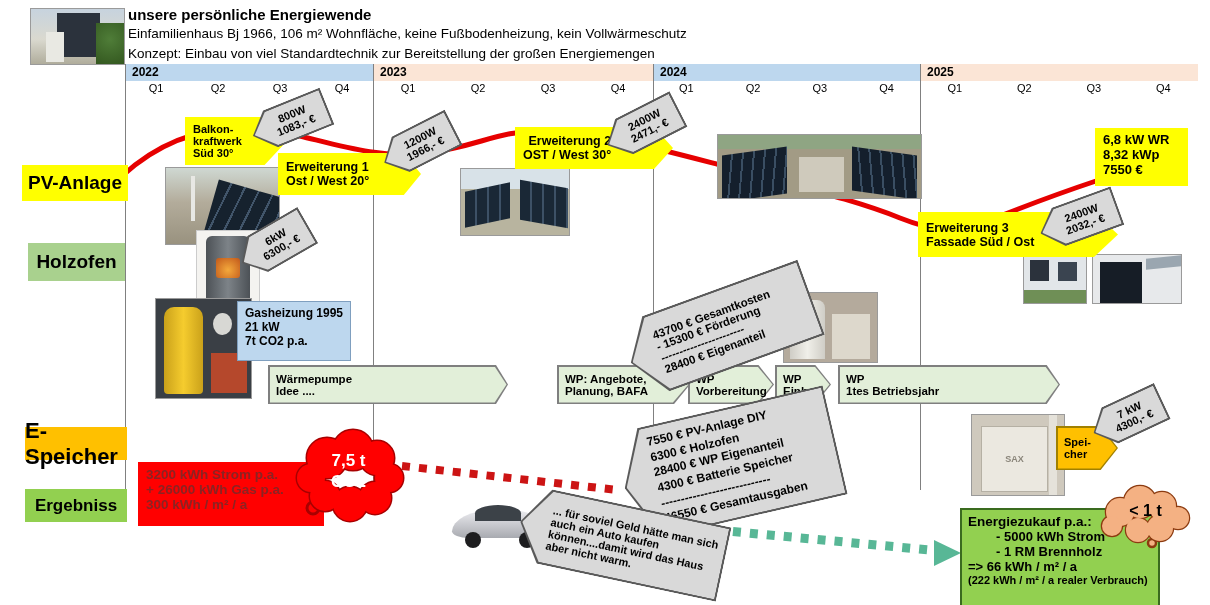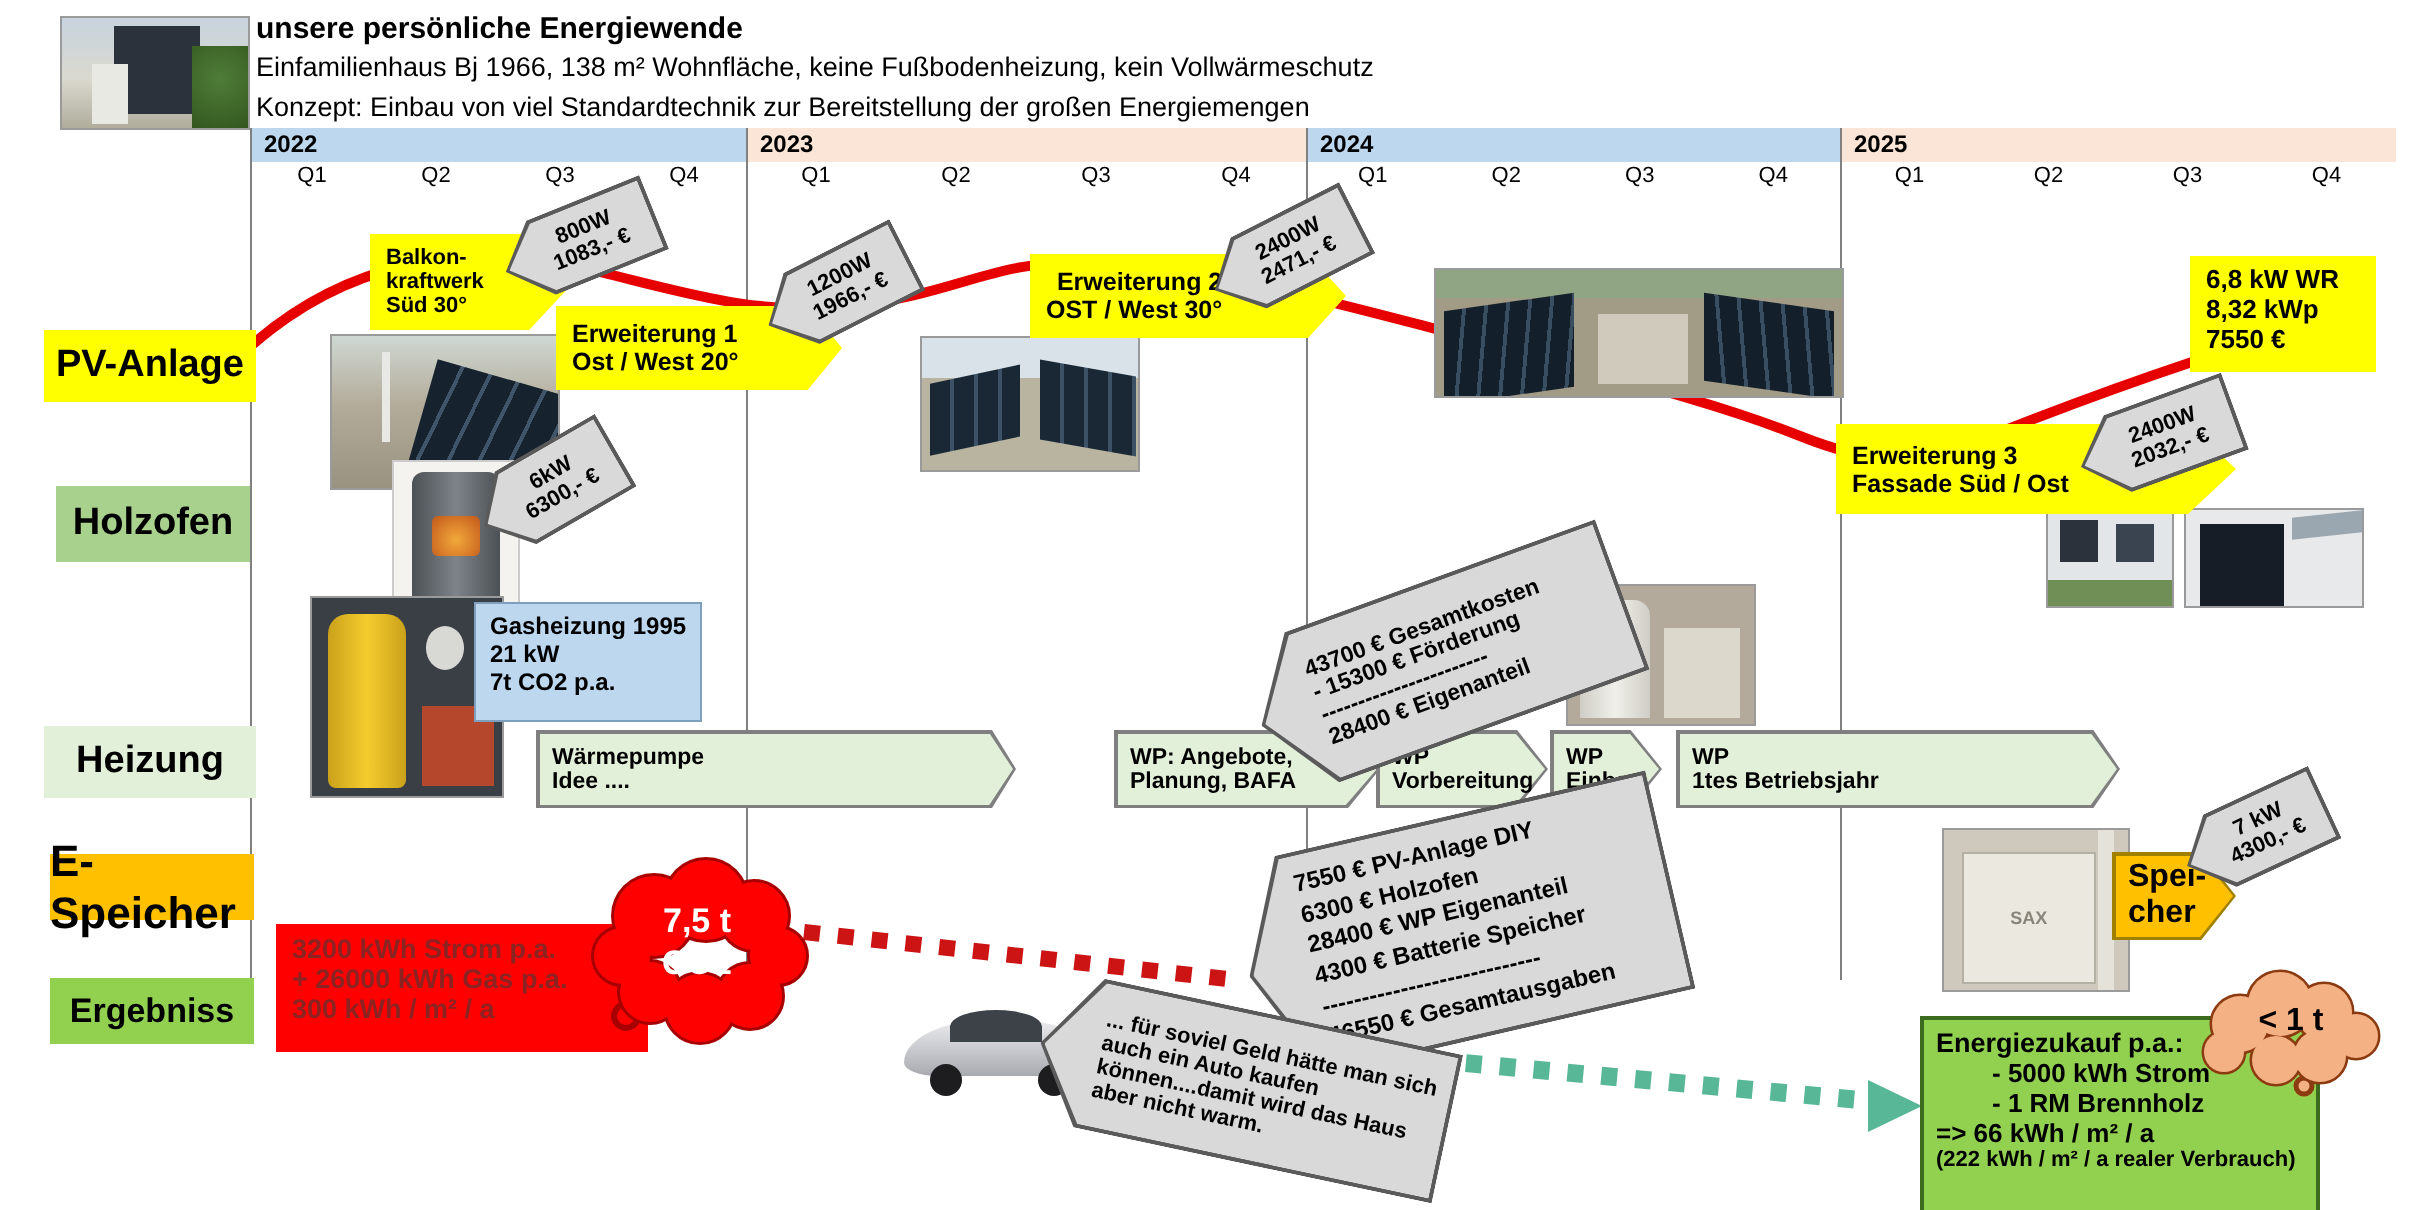--- a/index.html
+++ b/index.html
@@ -42,21 +42,21 @@
 <body>
 
 <div id="slide">
 
   <div class="photo abs" style="left:30px;top:8px;width:93px;height:55px;background:linear-gradient(180deg,#c7d3de 0%,#dad9cf 55%,#b0ad9c 100%);">
     <div class="pd" style="left:28%;top:8%;width:46%;height:80%;background:#2b323c;"></div>
     <div class="pd" style="left:16%;top:42%;width:20%;height:55%;background:#e9e9e3;"></div>
     <div class="pd" style="left:70%;top:25%;width:30%;height:75%;background:radial-gradient(circle at 50% 40%,#4f7d38,#33571f);"></div>
   </div>
   <div class="abs title" style="left:128px;top:6px;width:700px;">unsere persönliche Energiewende</div>
-  <div class="abs sub" style="left:128px;top:26px;width:760px;">Einfamilienhaus Bj 1966, 138 m² Wohnfläche, keine Fußbodenheizung, kein Vollwärmeschutz</div>
+  <div class="abs sub" style="left:128px;top:26px;width:760px;">Einfamilienhaus Bj 1966, 106 m² Wohnfläche, keine Fußbodenheizung, kein Vollwärmeschutz</div>
   <div class="abs sub" style="left:128px;top:46px;width:760px;">Konzept: Einbau von viel Standardtechnik zur Bereitstellung der großen Energiemengen</div>
 
   <div class="yearband" style="left:125px;width:248px;background:#bdd7ee;">2022</div>
   <div class="yearband" style="left:373px;width:280px;background:#fbe5d6;">2023</div>
   <div class="yearband" style="left:653px;width:267px;background:#bdd7ee;">2024</div>
   <div class="yearband" style="left:920px;width:278px;background:#fbe5d6;">2025</div>
 
   <div class="qrow" style="left:125px;width:248px;">
     <div class="qcell">Q1</div>
     <div class="qcell">Q2</div>
@@ -89,21 +89,20 @@
 
   <svg id="lines" width="1210" height="605">
     <path d="M122,176 C170,132 230,118 300,136 C345,147 380,158 425,153 C480,147 495,130 545,131 C600,133 655,148 720,165 C790,185 850,198 900,218 C935,232 958,233 985,222 C1020,208 1060,193 1096,181" fill="none" stroke="#e60000" stroke-width="5"></path>
     <line x1="402" y1="466" x2="618" y2="490" stroke="#cc1414" stroke-width="8" stroke-dasharray="8,9"></line>
     <line x1="716" y1="530" x2="930" y2="550" stroke="#58b796" stroke-width="9" stroke-dasharray="8,9"></line>
     <polygon points="934,540 961,553 934,566" fill="#58b796"></polygon>
   </svg>
 
   <div class="rowlabel" style="left:22px;top:165px;width:106px;height:36px;background:#ffff00;font-size:19px;">PV-Anlage</div>
   <div class="rowlabel" style="left:28px;top:243px;width:97px;height:38px;background:#a9d18e;font-size:19px;">Holzofen</div>
-  <div class="rowlabel" style="left:22px;top:363px;width:106px;height:36px;background:#e2efd9;font-size:19px;">Heizung</div>
   <div class="rowlabel" style="left:25px;top:427px;width:102px;height:33px;background:#ffc000;font-size:22px;">E-Speicher</div>
   <div class="rowlabel" style="left:25px;top:489px;width:102px;height:33px;background:#92d050;font-size:17px;">Ergebniss</div>
 
   <div class="photo" style="left:165px;top:167px;width:113px;height:76px;background:linear-gradient(180deg,#cfd8d2 0%,#b3ac9b 45%,#99927f 100%);">
     <div class="pd" style="left:38%;top:28%;width:68%;height:80%;background:repeating-linear-gradient(100deg,#16222e 0 12px,#41556a 12px 14px);transform:rotate(16deg);"></div>
     <div class="pd" style="left:22%;top:10%;width:4%;height:60%;background:#e8e8e4;"></div>
   </div>
   <div class="photo" style="left:460px;top:168px;width:108px;height:66px;background:linear-gradient(180deg,#d8e2e8 0 30%,#b8b49f 30% 100%);">
     <div class="pd" style="left:4%;top:28%;width:42%;height:55%;background:repeating-linear-gradient(90deg,#1a2836 0 10px,#3d5166 10px 12px);transform:skewY(-12deg);"></div>
     <div class="pd" style="left:55%;top:22%;width:44%;height:60%;background:repeating-linear-gradient(90deg,#1a2836 0 10px,#3d5166 10px 12px);transform:skewY(10deg);"></div>
@@ -241,21 +240,21 @@
       <div class="fill"></div>
     <div class="txt left" style="font-size:11.5px;padding-left:30px;">43700 € Gesamtkosten
 - 15300 € Förderung
 -----------------------
 28400 € Eigenanteil</div>
   </div>
 
   <div class="rarrow" style="left:1056px;top:426px;width:62px;height:44px;--p:72%;">
     <div class="shape" style="background:#a08000;"></div>
     <div class="fill" style="background:#ffc000;"></div>
-    <div class="txt" style="font-size:16px;">Spei-
+    <div class="txt" style="font-size:11px;">Spei-
 cher</div>
   </div>
   <div class="tag" style="left:1090px;top:397px;width:76px;height:40px;--p:24%;transform:rotate(-25deg);">
     <div class="bord"></div>
       <div class="fill"></div>
     <div class="txt" style="font-size:11px;">7 kW
 4300,- €</div>
   </div>
 
   <div class="abs t" style="left:138px;top:462px;width:186px;height:64px;background:#ff0000;color:#8b2323;font-size:13.5px;padding:5px 0 0 8px;box-sizing:border-box;z-index:4;">3200 kWh Strom p.a.

